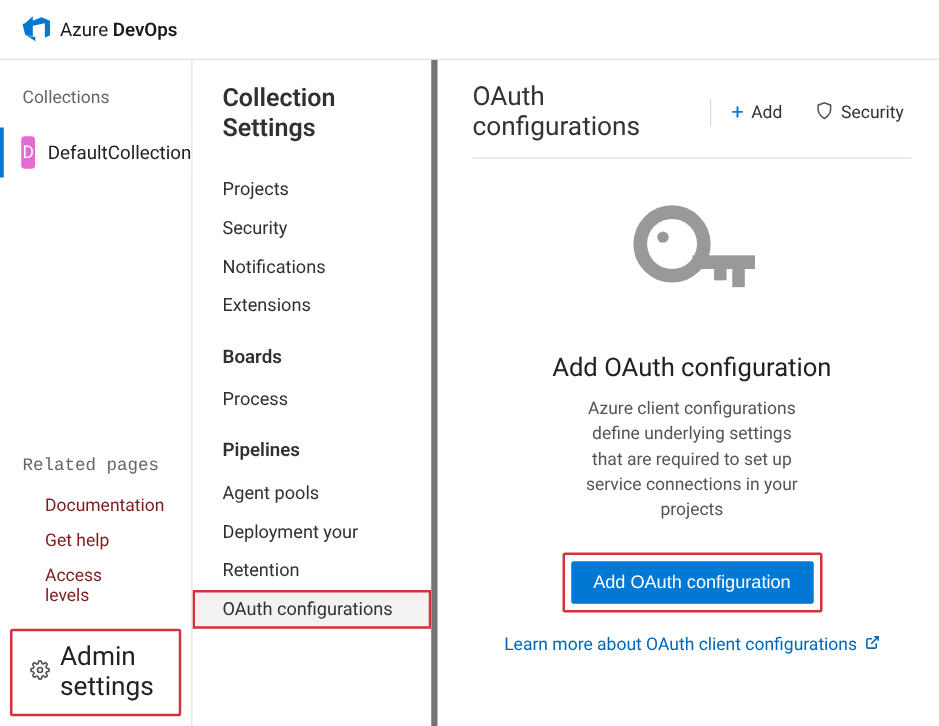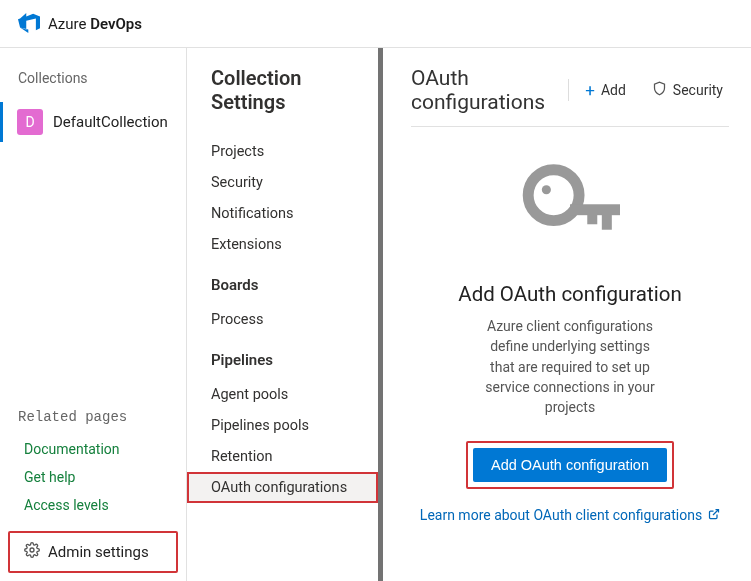--- a/index.html
+++ b/index.html
@@ -20,21 +20,21 @@
     display:flex;
     align-items:center;
     padding-left:18px;
     gap:8px;
   }
   .brand-text { font-size:15px; color:#1a1a1a; }
   .brand-text strong { font-weight:600; }
   
   .cols { display:flex; height:calc(100% - 48px); }
   .col1 {
-    width:187px;
+    width:154px;
     border-right:1px solid #e1e1e1;
     position:relative;
     padding-top:22px;
     display:flex;
     flex-direction:column;
   }
   .col2 {
     width:196px;
     border-right:5px solid #737373;
     padding-top:18px;
@@ -71,37 +71,37 @@
     border-radius:3px;
   }
   .collection-name { font-size:15px; color:#222; }
   .spacer-grow { flex:1; }
   .related-heading {
     font-size:14px; color:#666;
     padding-left:18px; margin-bottom:10px;font-family:Liberation Mono, monospace;
   }
   .related-link {
     display:block;
-    padding:6px 24px;
-    font-size:14px;
-    color:#15803d;
+    padding:6px 36px;
+    font-size:14px;
+    color:#7f1d1d;
     text-decoration:none;
     cursor:pointer;
   }
   .admin-settings {
     display:flex;
     align-items:center;
     gap:8px;
     padding:9px 14px;
     margin:12px 8px 8px 8px;
     cursor:pointer;
     border:2px solid #d13438;
     border-radius:2px;
     color:#222;
-    font-size:15px;
+    font-size:21px;
   }
   
   .settings-title {
     font-size:20px;
     font-weight:600;
     padding-left:24px;
     margin-bottom:22px;
   }
   .section-label {
     font-size:15px;
@@ -242,21 +242,21 @@
     </div>
 
     <div class="nav-group">
       <div class="section-label">Boards</div>
       <a class="nav-item">Process</a>
     </div>
 
     <div class="nav-group">
       <div class="section-label">Pipelines</div>
       <a class="nav-item">Agent pools</a>
-      <a class="nav-item">Pipelines pools</a>
+      <a class="nav-item">Deployment your</a>
       <a class="nav-item">Retention</a>
       <a class="nav-item selected">OAuth configurations</a>
     </div>
   </div>
 
   <div class="col3">
     <div class="content-header">
       <div class="content-title">OAuth configurations</div>
       <div class="vbar"></div>
       <div class="hdr-action">

